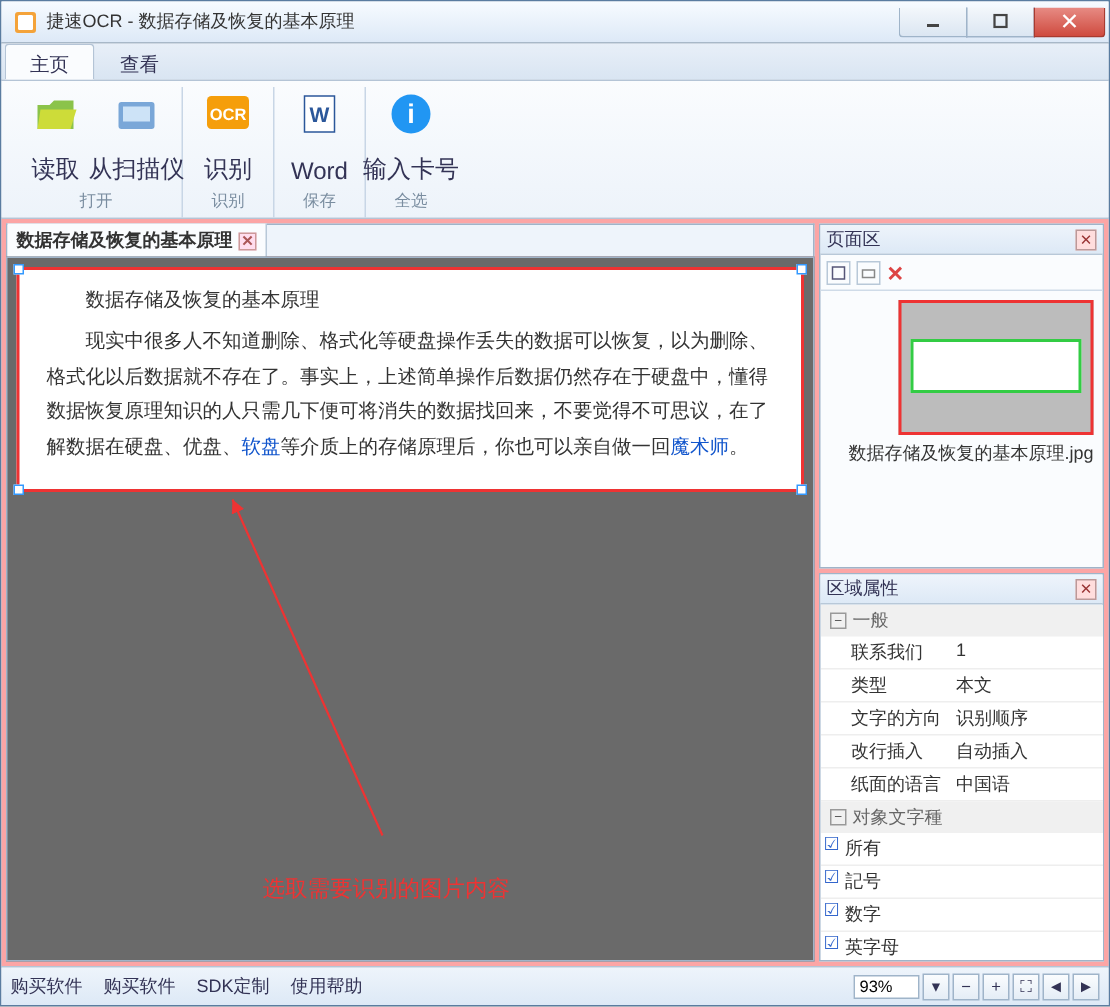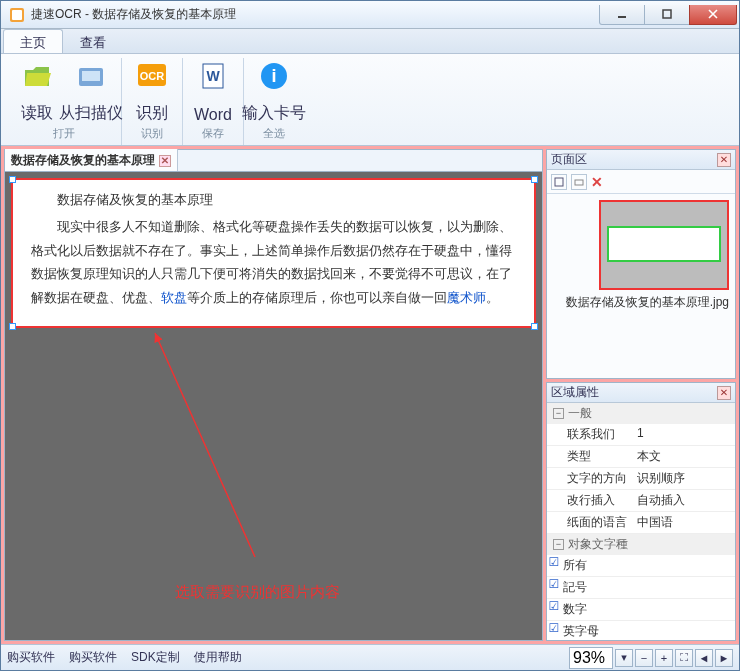--- a/index.html
+++ b/index.html
@@ -53,21 +53,21 @@
 .propbody { flex:1; overflow-y:auto; font-size:12px; background:#fff; }
 .propcat { background:#f0f0f0; padding:2px 6px; display:flex; align-items:center; gap:4px; color:#666; }
 .proprow { display:flex; border-bottom:1px solid #eee; }
 .propkey { width: 86px; padding:2px 4px 2px 20px; color:#333; }
 .propval { flex:1; padding:2px 4px; color:#333; }
 .propchk { width:14px; text-align:center; color:#36c; }
 .expander { width:11px; height:11px; border:1px solid #999; display:inline-flex; align-items:center; justify-content:center; font-size:9px; line-height:1; color:#555; }
 .statusbar { height: 26px; background: linear-gradient(to bottom,#eef4fb,#dde9f6); border-top:1px solid #b4c4d6; display:flex; align-items:center; padding:0 6px; gap:14px; font-size:12px; color:#335; }
 .statusbar .spacer { flex:1; }
 .zoombox { display:flex; align-items:center; gap:2px; }
-.zoombox input { width:44px; font-size:16px; padding:1px 3px; border:1px solid #9fb4c9; }
+.zoombox input { width:44px; font-size:11px; padding:1px 3px; border:1px solid #9fb4c9; }
 .btn-small { width:18px; height:18px; border:1px solid #9fb4c9; background:linear-gradient(to bottom,#fafcfe,#e4edf6); display:flex; align-items:center; justify-content:center; font-size:11px; }
 svg { display:block; }
 </style>
 </head>
 <body>
 
 <div class="window">
   <div class="titlebar">
     <span class="titlebar-icon">
       <svg width="16" height="16">

